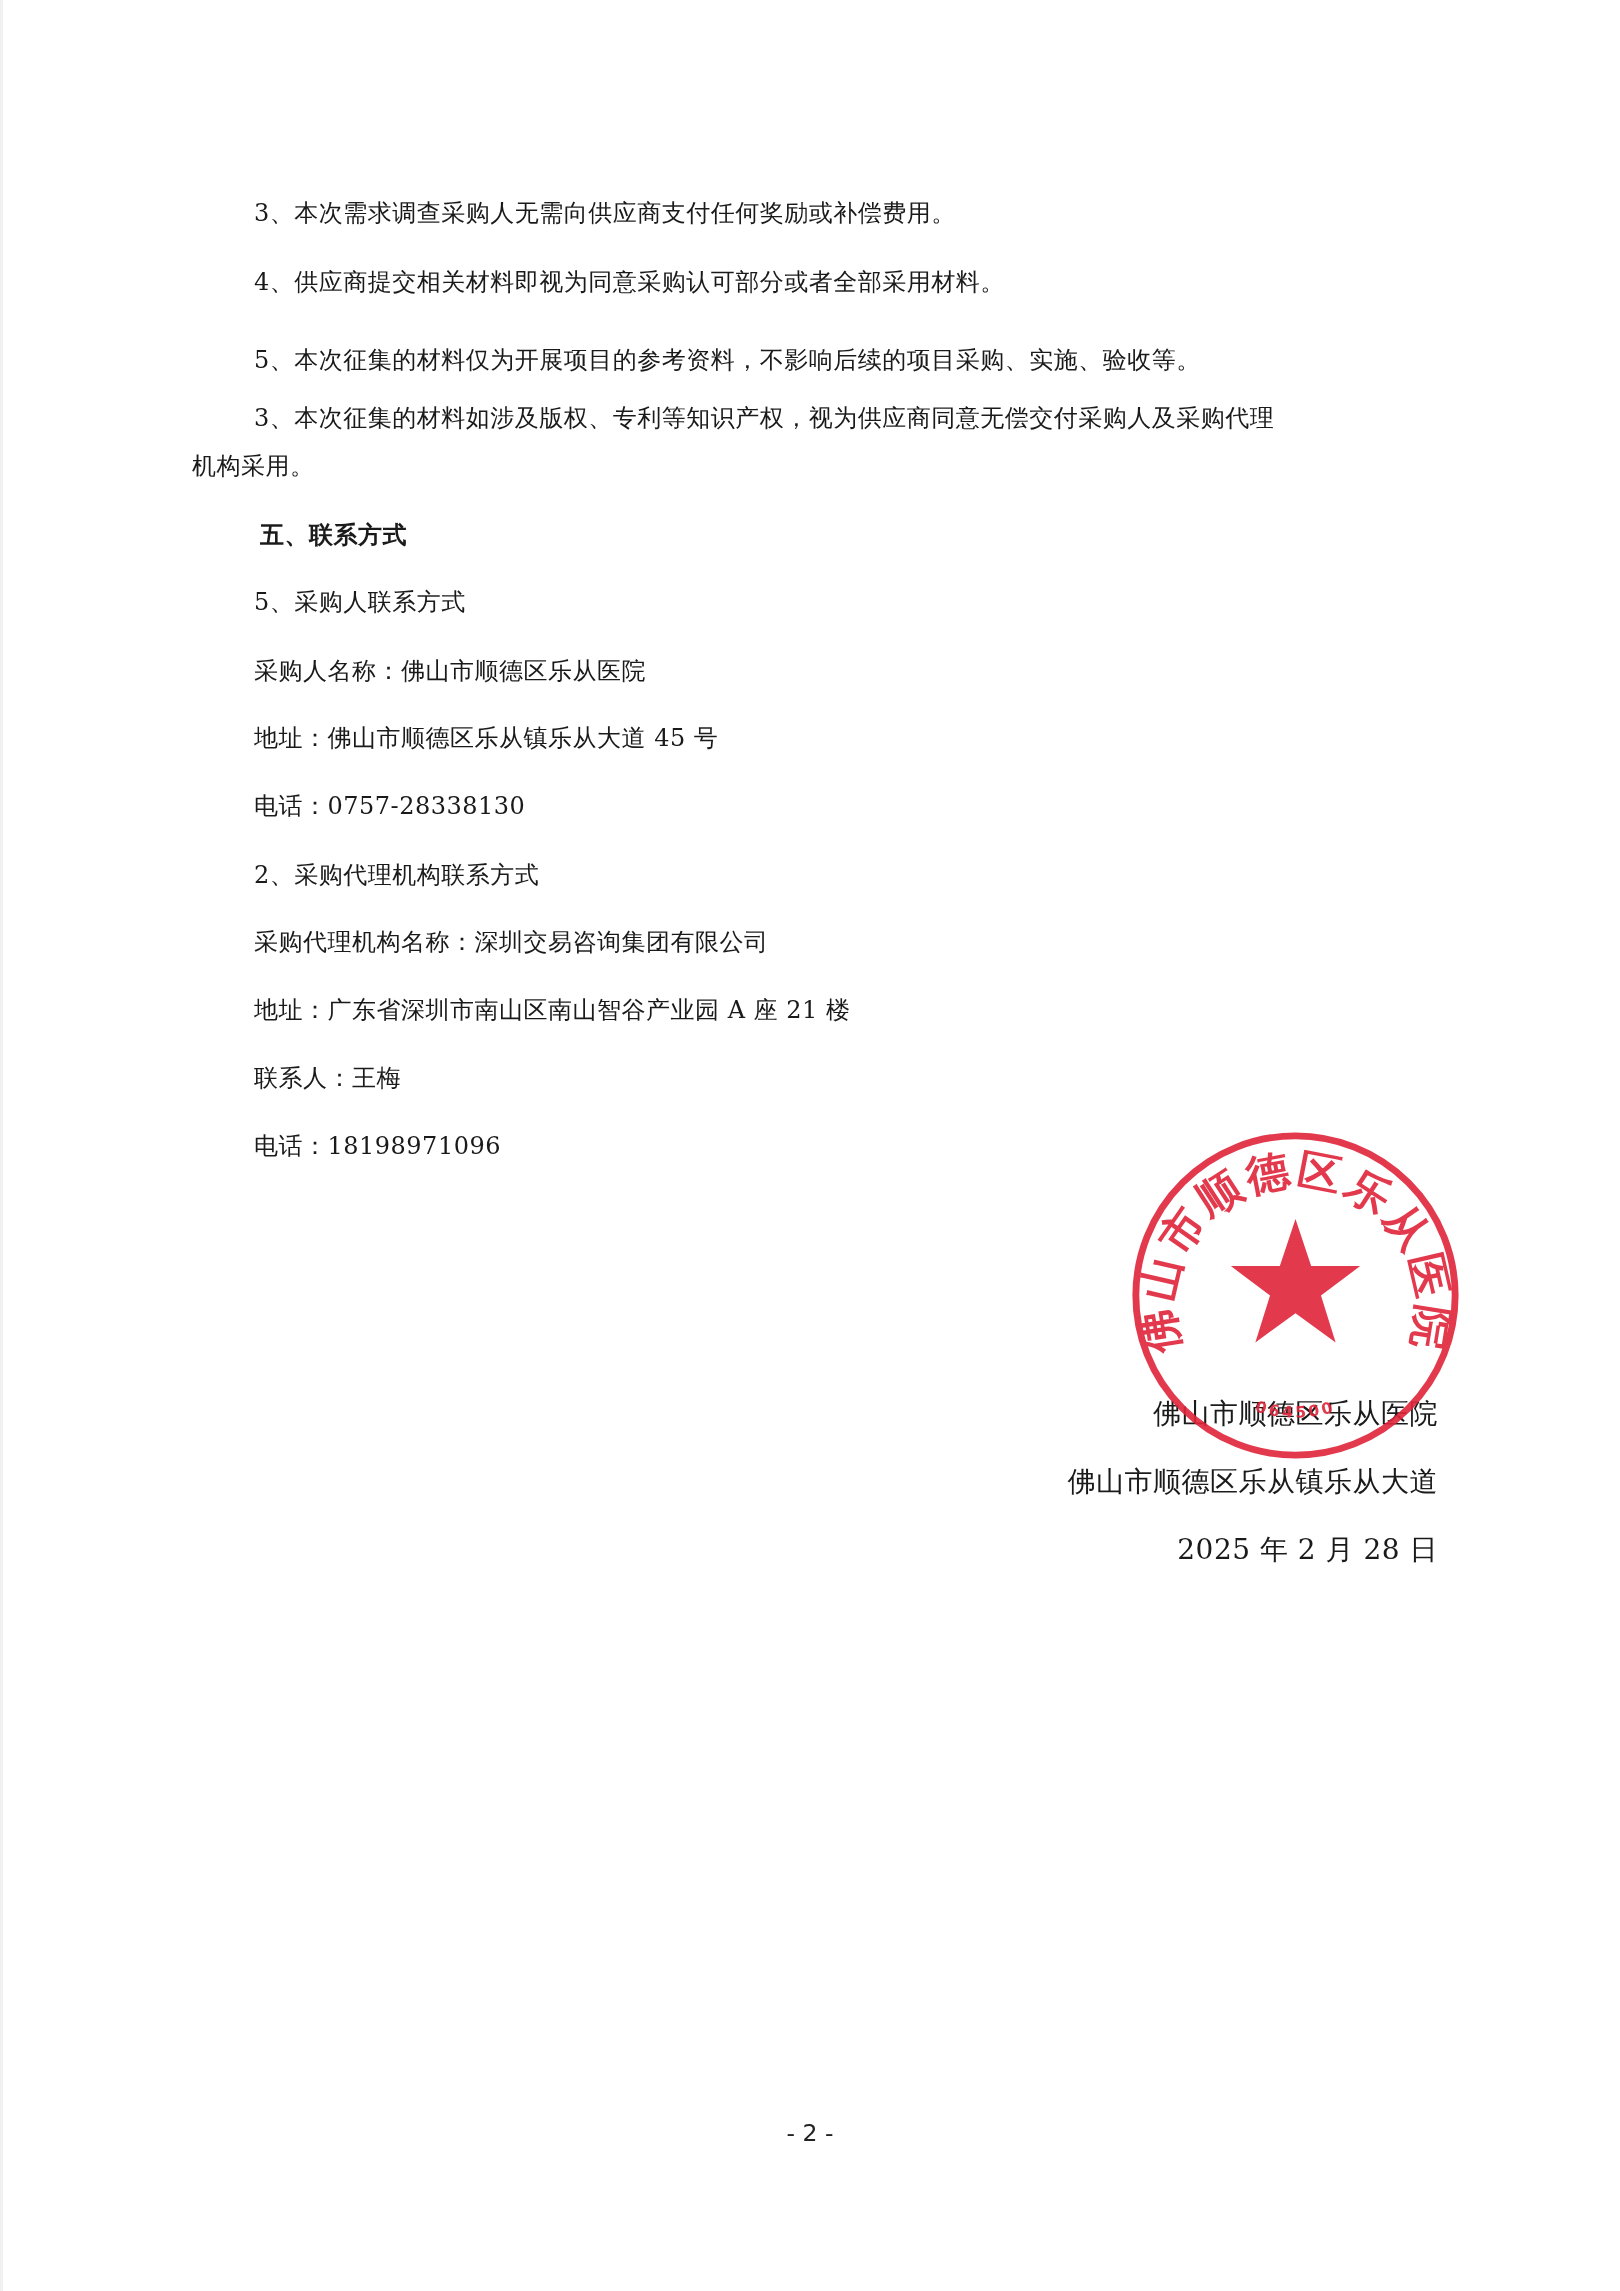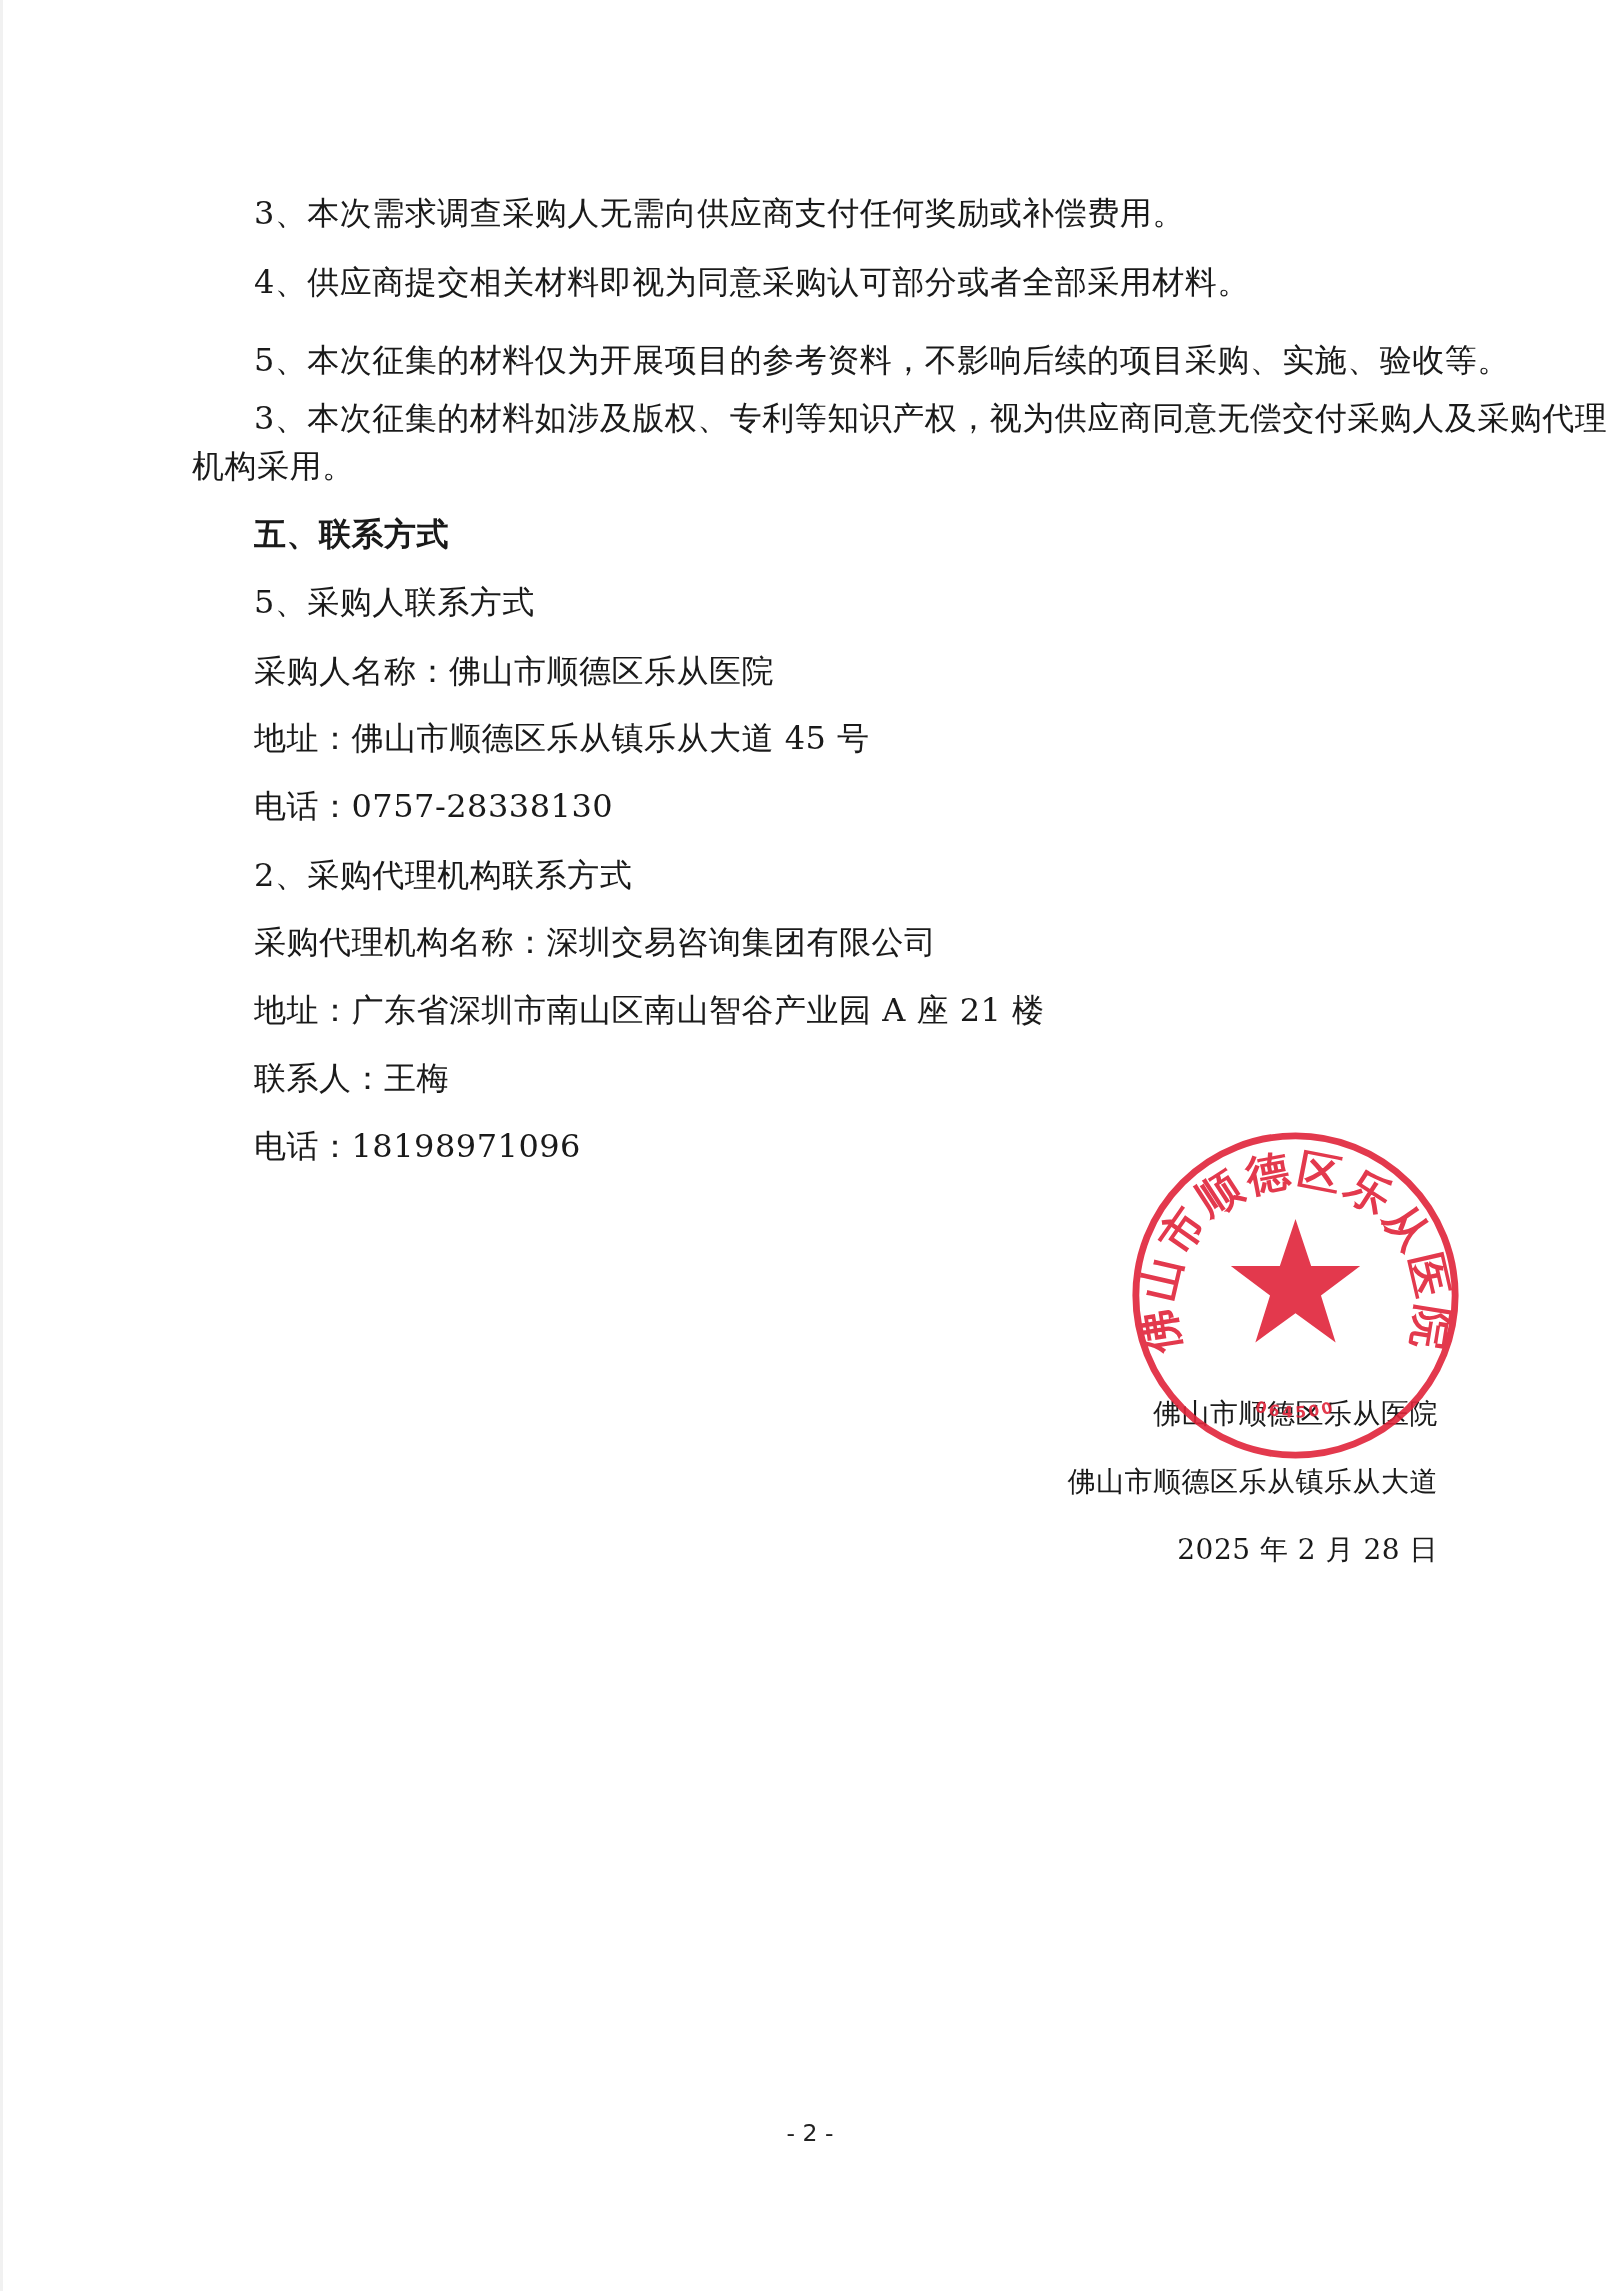--- a/index.html
+++ b/index.html
@@ -1,21 +1,21 @@
 <!DOCTYPE html>
 <html><head>
 <meta charset="utf-8">
 <style>
   html, body { margin: 0; padding: 0; background: #ffffff; }
   body { width: 1620px; height: 2292px; position: relative; overflow: hidden;
          font-family: "DejaVu Serif", "Liberation Serif", serif; color: #1a1a1a; }
-  .line { position: absolute; left: 0; font-size: 32px; line-height: 33px; white-space: nowrap; letter-spacing: 0.5px; }
+  .line { position: absolute; left: 0; font-size: 24px; line-height: 33px; white-space: nowrap; letter-spacing: 0.5px; }
   .indent { left: 254px; }
   .flush { left: 192px; }
-  .heading { font-weight: bold; }
+  .heading { font-weight: bold; margin-left: 6px; }
   .sig { position: absolute; right: 182px; font-size: 28px; line-height: 33px; white-space: nowrap; text-align: right; z-index: 2; letter-spacing: 0.5px; }
   .seal { position: absolute; left: 1129px; top: 1129px; width: 333px; height: 333px; z-index: 3; pointer-events: none; opacity: 0.9; }
   .page-num { position: absolute; top: 2119px; left: 0; width: 1620px; text-align: center; font-family: "DejaVu Sans", sans-serif; font-size: 23.5px; color: #222; }
   .scan-edge { position: absolute; left: 0; top: 0; width: 2.9px; height: 2292px; background: #f1f1f1; }
 </style>
 </head>
 <body>
 
 <div class="scan-edge"></div>
 

